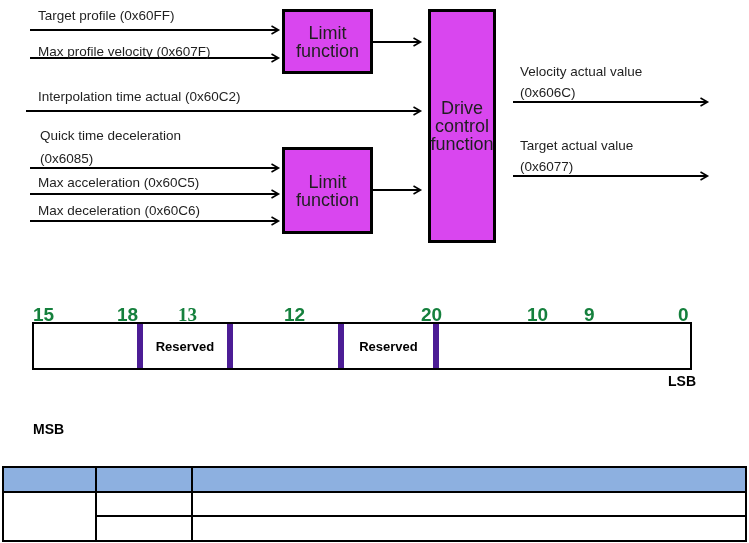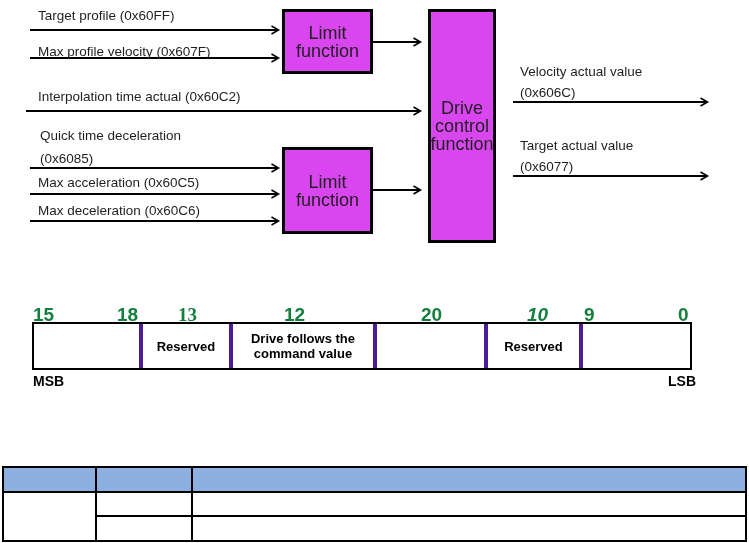--- a/index.html
+++ b/index.html
@@ -58,21 +58,21 @@
   .bit-cell {
     height: 100%;
     display: flex;
     align-items: center;
     justify-content: center;
     text-align: center;
     font-size: 13px;
     font-weight: bold;
     line-height: 15px;
     color: #000;
-    border-right: 4px solid #4c1d95;
+    border-right: 6px solid #4c1d95;
   }
   .bit-cell:last-child { border-right: none; }
   .endian {
     position: absolute;
     top: 373px;
     font-size: 14px;
     font-weight: bold;
     color: #000;
   }
 
@@ -142,35 +142,33 @@
     <div class="lbl ml" style="left:520px; top:135px; line-height:21px;">Target actual value
 (0x6077)</div>
   </div>
 
   <div>
     <div class="bitnum" style="left:33px;">15</div>
     <div class="bitnum" style="left:117px;">18</div>
     <div class="bitnum" style="left:178px;font-family:Liberation Serif, serif;">13</div>
     <div class="bitnum" style="left:284px;">12</div>
     <div class="bitnum" style="left:421px;">20</div>
-    <div class="bitnum" style="left:527px;font-style:italic;">10</div>
+    <div class="bitnum" style="left:527px;">10</div>
     <div class="bitnum" style="left:584px;">9</div>
     <div class="bitnum" style="left:678px;">0</div>
 
     <div id="bit-row">
       <div class="bit-cell ml" style="flex:0 0 109px;"></div>
       <div class="bit-cell ml" style="flex:0 0 90px;">Reserved</div>
-      <div class="bit-cell ml" style="flex:0 0 144px;">Drive follows the
-command value</div>
       <div class="bit-cell ml" style="flex:0 0 111px;"></div>
       <div class="bit-cell ml" style="flex:0 0 95px;">Reserved</div>
       <div class="bit-cell ml" style="flex:1 1 auto;"></div>
     </div>
 
-    <div class="endian" style="left:33px;">MSB</div>
+    <div class="endian" style="left:33px;margin-top:48px;">MSB</div>
     <div class="endian" style="left:644px;margin-left:24px;">LSB</div>
   </div>
 
   <div id="bottom-table">
     <div class="bt-cell" style="background: rgb(141, 176, 224);"></div>
     <div class="bt-cell" style="background: rgb(141, 176, 224);"></div>
     <div class="bt-cell no-r" style="background: rgb(141, 176, 224);"></div>
 
     <div class="bt-cell bt-col1-body"></div>
     <div class="bt-cell"></div>

